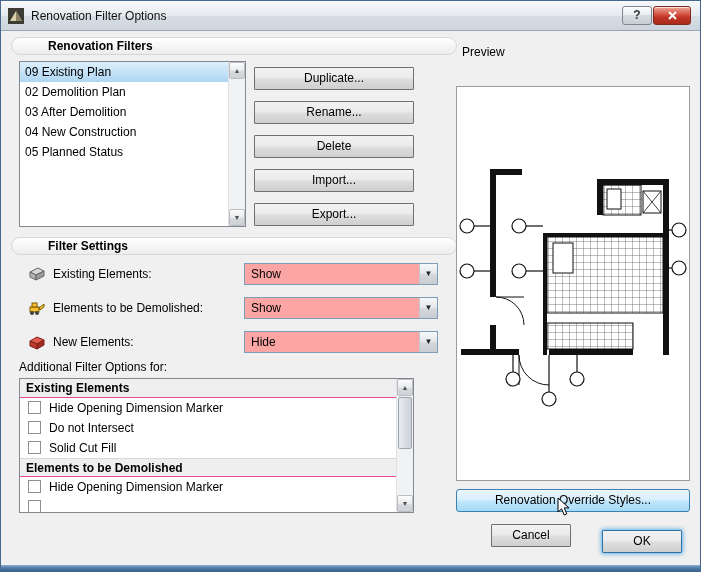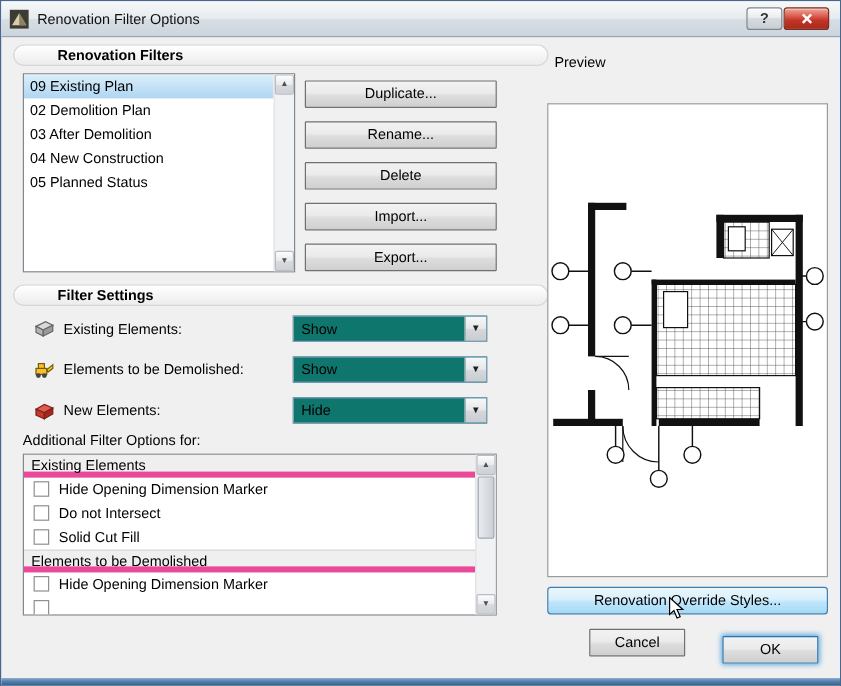--- a/index.html
+++ b/index.html
@@ -65,41 +65,41 @@
     border: 1px solid #707070; border-radius: 1px; height: 23px; line-height: 21px;
     text-align: center;
     background: linear-gradient(#f2f2f2, #ebebeb 45%, #dddddd 55%, #cfcfcf);
   }
   .side-btn { position: absolute; left: 253px; width: 160px; }
 
   
   .fs-icon { position: absolute; left: 27px; width: 18px; height: 16px; }
   .fs-label { position: absolute; left: 52px; line-height: 22px; }
   .combo {
-    position: absolute; left: 243px; width: 162px; height: 22px;
-    background: #0f766e; border: 1px solid #7f9db9;
+    position: absolute; left: 243px; width: 194px; height: 22px;
+    background: #fca5a5; border: 1px solid #7f9db9;
   }
   .combo-value { position: absolute; left: 6px; line-height: 20px; }
   .combo-btn {
     position: absolute; right: 0; top: 0; bottom: 0; width: 18px;
     background: linear-gradient(#f7f8f9, #e4e6e9 50%, #d5d8dc 51%, #c9cdd2);
     border-left: 1px solid #c2c7cc; text-align: center;
   }
   .combo-arrow { font-size: 8px; color: #222; line-height: 20px; display: block; }
 
   .additional-label { position: absolute; left: 18px; top: 359px; }
 
   
   .options-list {
     position: absolute; left: 18px; top: 377px; width: 395px; height: 135px;
     border: 1px solid #828790; background: #fff;
   }
   .ol-rows { position: absolute; top: 0; bottom: 0; left: 0; right: 17px; overflow: hidden; }
-  .opt-header { height: 19px; line-height: 19px; font-weight: normal; padding-left: 6px;
-    background: #efefef; border-bottom: 5px solid #ec4899; }
+  .opt-header { height: 19px; line-height: 19px; font-weight: bold; padding-left: 6px;
+    background: #efefef; border-bottom: 1px solid #ec4899; }
   .opt-header + .opt-header, .opt-row + .opt-header { border-top: 1px solid #d8d8d8; }
   .opt-row { height: 20px; position: relative; text-align: center; }
   .checkbox { position: absolute; left: 8px; top: 3px; width: 13px; height: 13px;
     background: #fff; border: 1px solid #8e8f8f; }
   .opt-label { position: absolute; left: 29px; line-height: 20px; white-space: nowrap; }
 
   
   .preview-label { position: absolute; left: 461px; top: 44px; }
   .preview-box { position: absolute; left: 455px; top: 85px; width: 234px; height: 395px;
     background: #fff; border: 1px solid #9b9b9b; }

